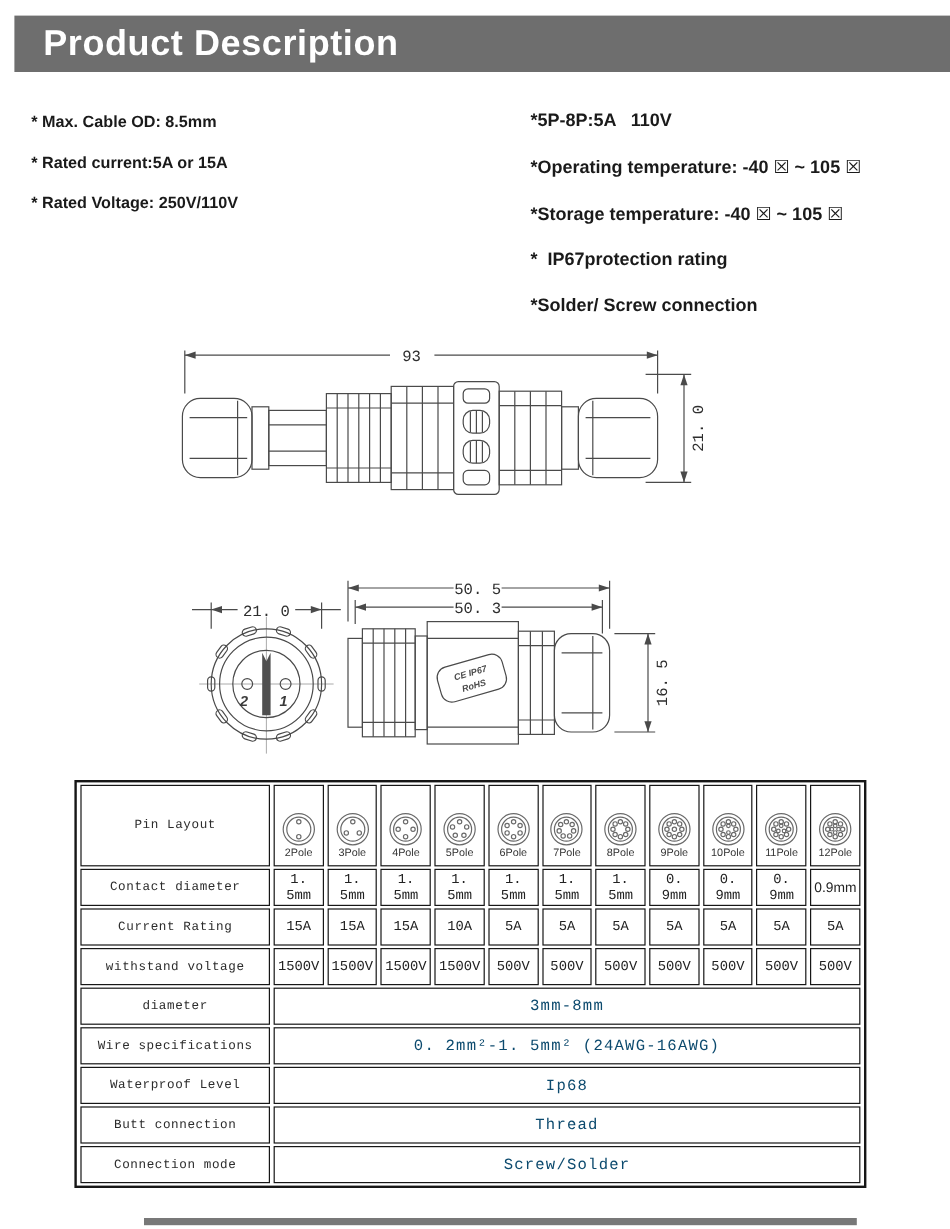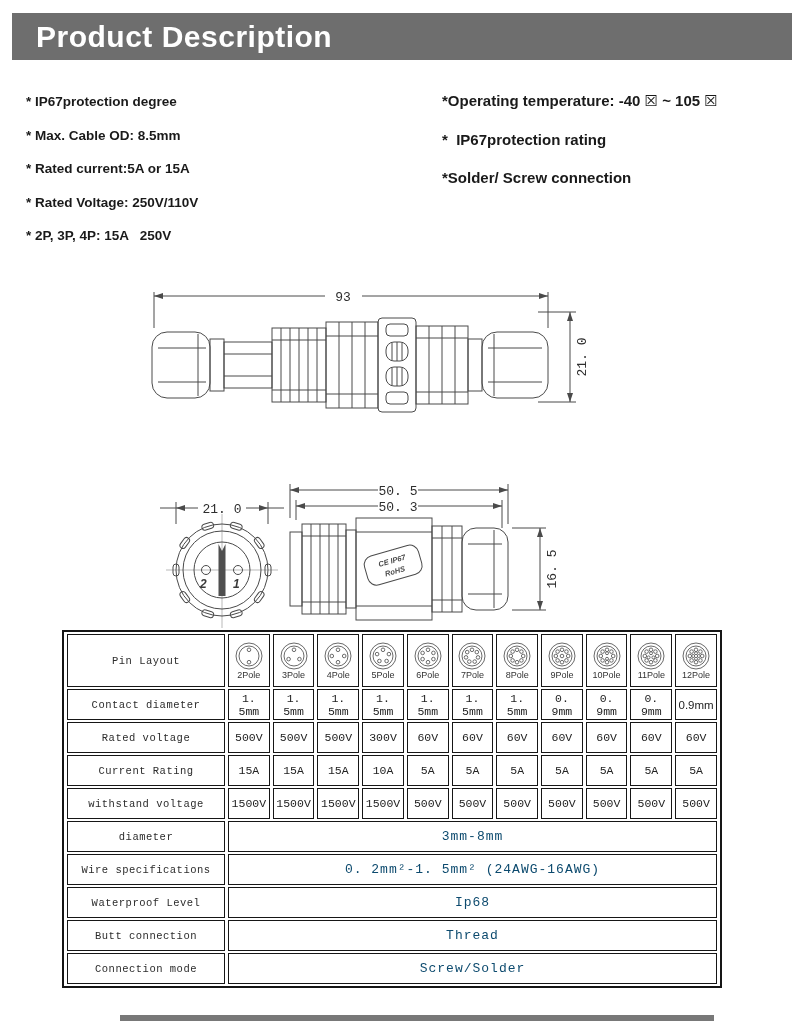--- a/index.html
+++ b/index.html
@@ -25,55 +25,55 @@
   .ln{stroke:#4a4a4a;stroke-width:1;fill:none;}
   .thin{stroke:#8a8a8a;stroke-width:.6;fill:none;}
   .dim{font-family:"Liberation Mono","DejaVu Sans Mono",monospace;font-size:13px;fill:#2e2e2e;}
   .arr{fill:#4a4a4a;stroke:none;}
   .pinnum{font-family:"Liberation Sans","DejaVu Sans",sans-serif;font-weight:bold;font-style:italic;
           font-size:12px;fill:#3a3a3a;}
   .plate-txt{font-family:"Liberation Sans","DejaVu Sans",sans-serif;font-weight:bold;font-style:italic;
           font-size:7.5px;fill:#4a4a4a;text-anchor:middle;}
 
   
-  .tbl-wrap{position:absolute;left:62px;top:630px;width:660px;}
+  .tbl-wrap{position:absolute;left:62px;top:650px;width:660px;}
   table{border-collapse:separate;border-spacing:3px 2px;width:660px;table-layout:fixed;
         border:2px solid #161616;background:#fff;
         font-family:"Liberation Mono","DejaVu Sans Mono",monospace;}
   col.c-label{width:158px;}
   td{border:1.5px solid #161616;text-align:center;vertical-align:middle;overflow:hidden;}
   td.lbl{font-size:10.5px;letter-spacing:.5px;color:#2c2c2c;}
   td.val{font-size:11.5px;height:27px;color:#222;}
   td.val.sans{font-family:"Liberation Sans","DejaVu Sans",sans-serif;font-weight:500;}
   td.span-val{font-size:13px;height:27px;letter-spacing:1px;color:#0c4a6e;}
-  td.pole{height:50px;padding-top:0;}
+  td.pole{height:50px;padding-top:15px;}
   .pole-lbl{font-family:"Liberation Sans","DejaVu Sans",sans-serif;font-size:9px;color:#333;
             margin-top:-1px;}
   .pole-svg{margin:0 auto;display:block;}
 
   
   .bottom-strip{position:absolute;left:120px;top:1015px;width:594px;height:6px;background:#787878;}
 </style>
 </head>
 <body>
 
 <div class="banner">
   <div class="title">Product Description</div>
 </div>
 
 <div class="specs-left">
-  <div class="item">* IP67protection degree</div>
   <div class="item">* Max. Cable OD: 8.5mm</div>
   <div class="item">* Rated current:5A or 15A</div>
   <div class="item">* Rated Voltage: 250V/110V</div>
-  <div class="item">* 2P, 3P, 4P: 15A   250V</div>
 </div>
 
 <div class="specs-right">
+  <div class="item">*5P-8P:5A   110V</div>
   <div class="item">*Operating temperature: -40 ☒ ~ 105 ☒</div>
+  <div class="item">*Storage temperature: -40 ☒ ~ 105 ☒</div>
   <div class="item">*  IP67protection rating</div>
   <div class="item">*Solder/ Screw connection</div>
 </div>
 
 <svg class="draw d1" width="470" height="140" viewBox="0 0 470 140">
 
   <line class="ln" x1="14" y1="10" x2="14" y2="46"></line>
   <line class="ln" x1="408" y1="10" x2="408" y2="46"></line>
   <line class="ln" x1="14" y1="14" x2="185" y2="14"></line>
   <line class="ln" x1="222" y1="14" x2="408" y2="14"></line>
@@ -423,34 +423,20 @@
           <td class="val">1. 5mm</td>
           <td class="val">1. 5mm</td>
           <td class="val">1. 5mm</td>
           <td class="val">1. 5mm</td>
           <td class="val">0. 9mm</td>
           <td class="val">0. 9mm</td>
           <td class="val">0. 9mm</td>
           <td class="val sans">0.9mm</td>
         </tr>
         <tr>
-          <td class="lbl">Rated voltage</td>
-          <td class="val">500V</td>
-          <td class="val">500V</td>
-          <td class="val">500V</td>
-          <td class="val">300V</td>
-          <td class="val">60V</td>
-          <td class="val">60V</td>
-          <td class="val">60V</td>
-          <td class="val">60V</td>
-          <td class="val">60V</td>
-          <td class="val">60V</td>
-          <td class="val">60V</td>
-        </tr>
-        <tr>
           <td class="lbl">Current Rating</td>
           <td class="val">15A</td>
           <td class="val">15A</td>
           <td class="val">15A</td>
           <td class="val">10A</td>
           <td class="val">5A</td>
           <td class="val">5A</td>
           <td class="val">5A</td>
           <td class="val">5A</td>
           <td class="val">5A</td>

